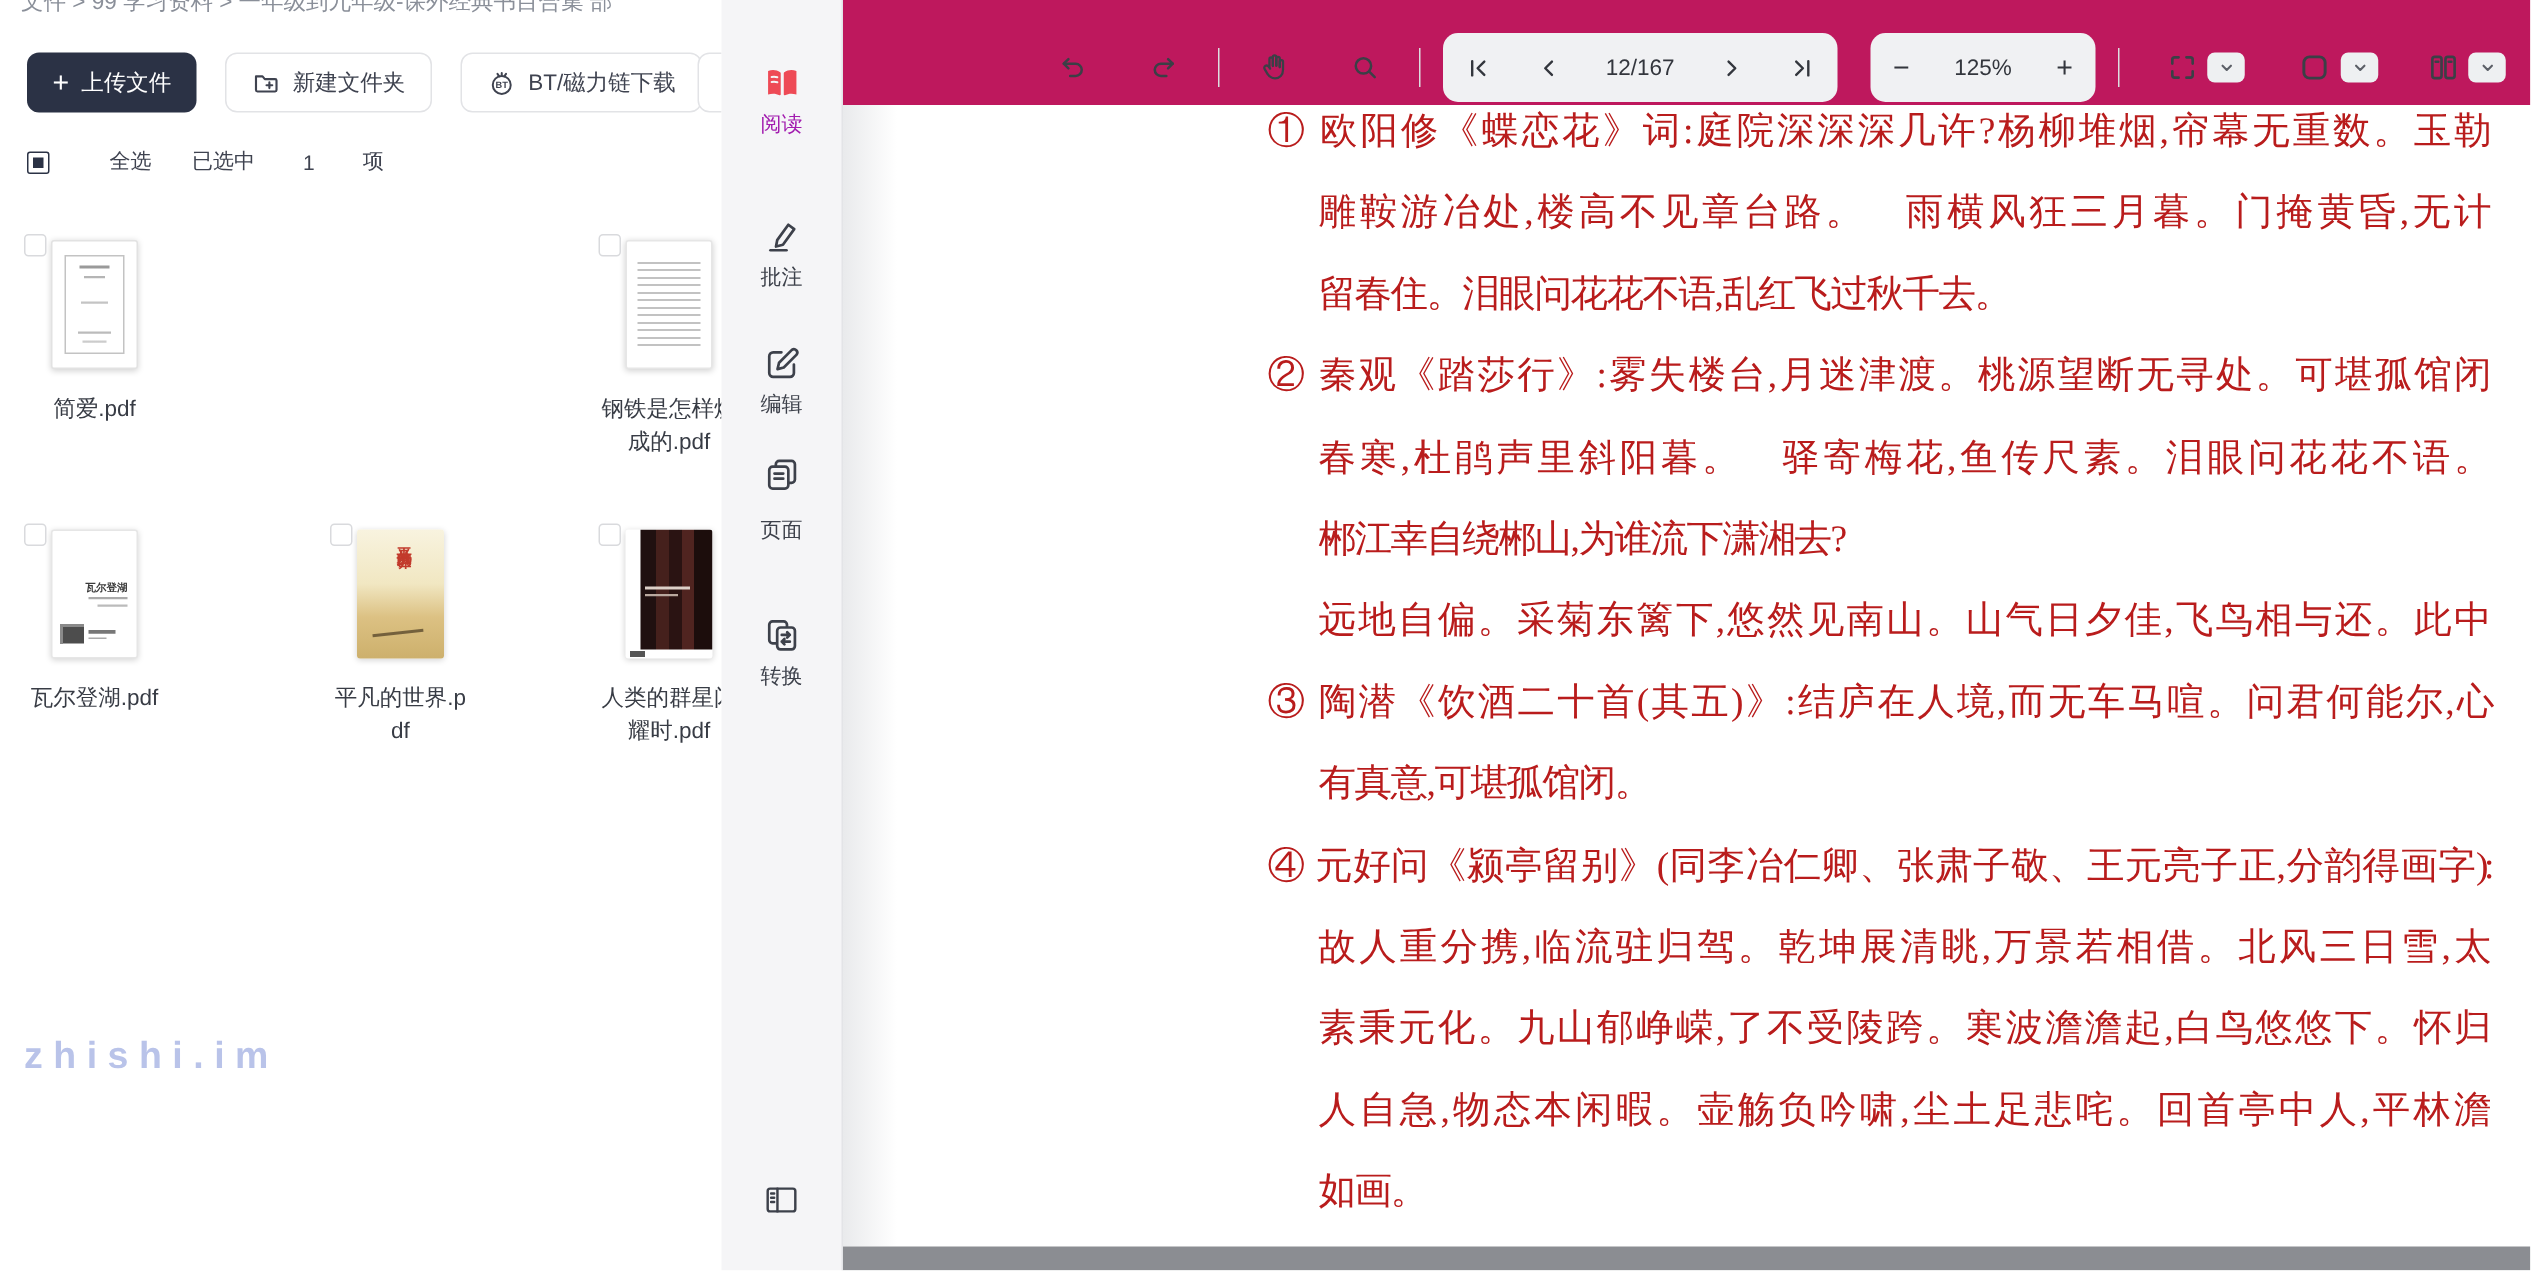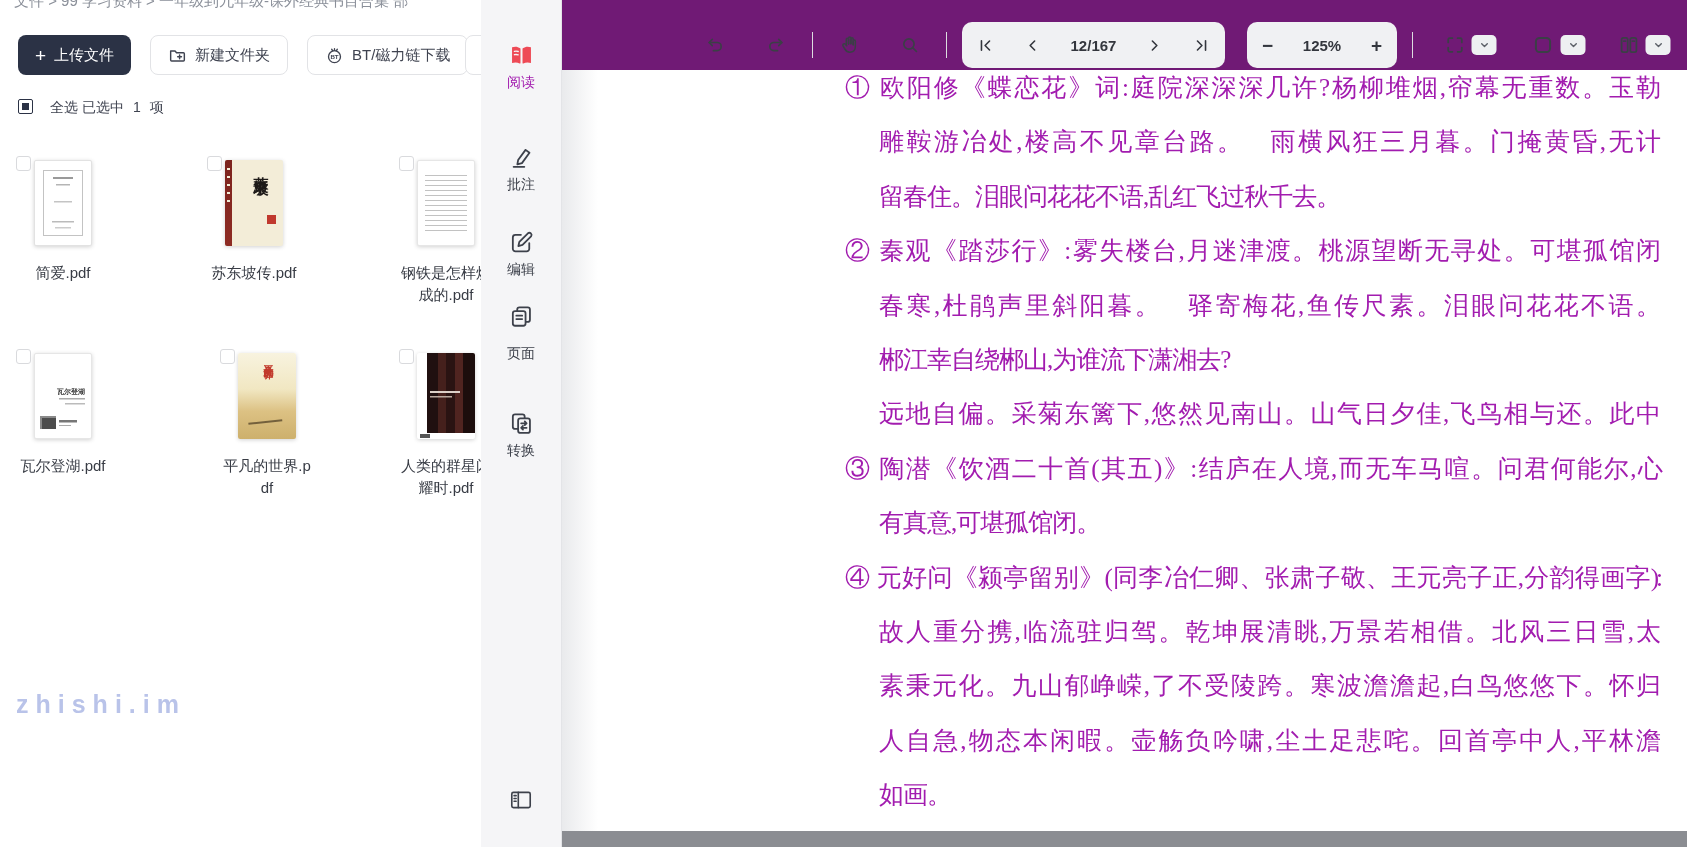--- a/index.html
+++ b/index.html
@@ -11,21 +11,21 @@
   .file-panel { position:absolute; left:0; top:0; width:481px; height:847px; background:#fff; overflow:hidden; }
   .breadcrumb { position:absolute; top:-8px; left:14px; font-size:15px; color:#8a8f99; white-space:nowrap; }
   .btn-row { position:absolute; top:35px; left:18px; display:flex; gap:19px; }
   .btn { height:40px; border-radius:8px; display:flex; align-items:center; gap:8px;
          padding:0 17px; font-size:15px; white-space:nowrap; cursor:pointer; }
   .btn-dark { background:#2b3245; color:#fff; }
   .btn-light { background:#fff; border:1px solid #e2e3e6; color:#3f4350;justify-content:space-between; }
   .plus-glyph { font-size:19px; line-height:1; font-weight:400; }
   .btn-fragment { position:absolute; top:35px; left:465px; width:70px; height:40px;
                   background:#fff; border:1px solid #e2e3e6; border-radius:8px; }
-  .sel-row { position:absolute; top:99px; left:18px; display:flex; align-items:flex-start; font-size:14px; color:#3f4350; }
+  .sel-row { position:absolute; top:99px; left:18px; display:flex; align-items:center; font-size:14px; color:#3f4350;gap:23px; }
   .cb-all { width:15px; height:15px; border:1.5px solid #2b3245; border-radius:2px; background:#fff;
             display:flex; align-items:center; justify-content:center; margin-right:17px; cursor:pointer; }
   .cb-all::after { content:""; width:7px; height:7px; background:#2b3245; }
   .sel-row .gap { margin-left:4px; }
   .sel-row .num { margin-left:9px; margin-right:9px; }
 
   .file-item { position:absolute; width:140px; cursor:pointer; }
   .file-cb { position:absolute; left:23px; top:0; width:15px; height:15px; background:#fff;
              border:1px solid #d9dadd; border-radius:3px; z-index:3; cursor:pointer; }
   .cover { position:relative; width:58px; height:86px; margin:4px auto 0; background:#fff;
@@ -82,38 +82,38 @@
                   background:#f5f5f7; border-right:1px solid #e3e4e7; }
   .side-item { position:absolute; left:0; width:80px; display:flex; flex-direction:column;
                align-items:center; gap:5px; font-size:14px; color:#3d414b; cursor:pointer; }
   .side-item.active { color:#a21caf; }
   .panel-toggle { position:absolute; left:27px; top:787px; width:26px; height:26px; cursor:pointer; }
 
   
   .viewer { position:absolute; left:562px; top:0; right:0; height:847px; background:#fff; overflow:hidden; }
   .page-shadow { position:absolute; left:0; top:70px; bottom:16px; width:36px;
                  background:linear-gradient(90deg,#e9eaec, rgba(255,255,255,0)); }
-  .toolbar { position:absolute; left:0; top:0; right:0; height:70px; background:#701a75; z-index:5;font-weight:bold; }
+  .toolbar { position:absolute; left:0; top:0; right:0; height:70px; background:#be185d; z-index:5; }
   .tb { position:absolute; top:45px; transform:translate(-50%,-50%); display:flex;
         align-items:center; justify-content:center; cursor:pointer; }
   .tb-div { position:absolute; top:32px; width:1px; height:26px; background:#dcdde0; }
   .pill { position:absolute; top:22px; height:46px; background:#f0f1f3; border-radius:10px;
           display:flex; align-items:center; justify-content:space-between; }
   .nav-pill { left:400px; width:263px; padding:0 15px; }
   .zoom-pill { left:685px; width:150px; padding:0 15px; }
   .pill .lbl { font-size:15px; color:#33363d; }
   .pill .ic { display:flex; align-items:center; cursor:pointer; }
   .zoom-pill .sym { font-size:19px; color:#33363d; cursor:pointer; line-height:1; }
   .chev-pill { position:absolute; top:35px; transform:translateX(-50%); width:25px; height:20px;
                background:#eef0f2; border-radius:5px; display:flex; align-items:center;
                justify-content:center; cursor:pointer; }
 
   .doc { position:absolute; left:283px; top:61px; width:815px; z-index:1;
          font-family:"Liberation Serif","DejaVu Serif",serif; font-size:25px; line-height:54.4px;
-         color:#a21caf; letter-spacing:-1px; }
+         color:#b91c1c; letter-spacing:-1px; }
   .dl { height:54.4px; white-space:pre-wrap; }
   .dl.j { text-align:justify; text-align-last:justify; text-justify:inter-character; }
   .dl.c { padding-left:34px; }
   .dl.tight { letter-spacing:-3px; }
   .bottom-band { position:absolute; left:0; right:0; bottom:0; height:16px; background:#8b8d92; }
 </style>
 </head>
 <body>
 
 <div class="app">
@@ -161,31 +161,20 @@
       <div class="cover" style="border:1px solid #e2e2e2;">
         <div class="cov-frame"></div>
         <div class="cov-janelines"></div>
         <div class="cov-janefoot"></div>
       </div>
       <div class="fname">
         <div>简爱.pdf</div>
       </div>
     </div>
 
-    <div class="file-item" style="left:184px; top:156px;">
-      <span class="file-cb"></span>
-      <div class="cover cov-su">
-        <div class="cov-su-spine"></div>
-        <div class="cov-su-title">蘇東坡</div>
-        <div class="cov-su-seal"></div>
-      </div>
-      <div class="fname">
-        <div>苏东坡传.pdf</div>
-      </div>
-    </div>
 
     <div class="file-item" style="left:376px; top:156px;">
       <span class="file-cb"></span>
       <div class="cover" style="border:1px solid #e6e6e6;">
         <div class="cov-steel-text"></div>
       </div>
       <div class="fname">
         <div>钢铁是怎样炼</div>
         <div>成的.pdf</div>
       </div>

